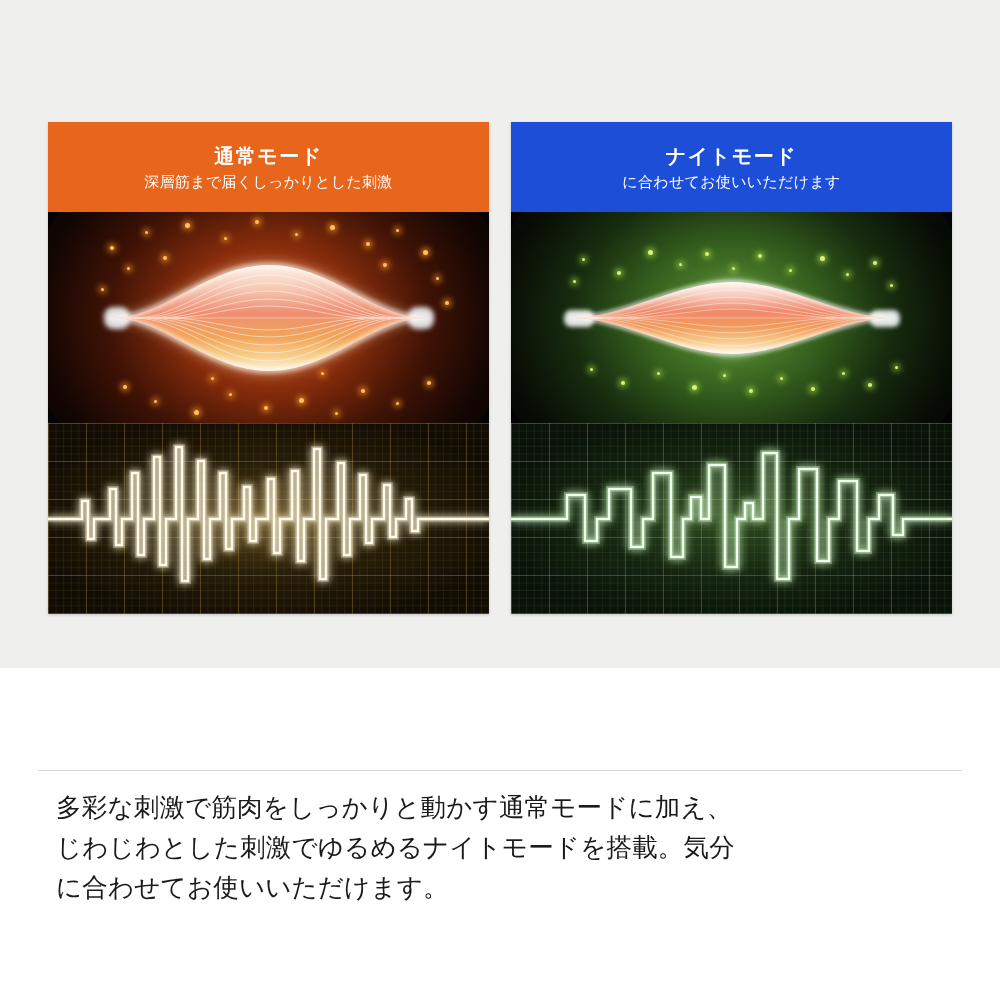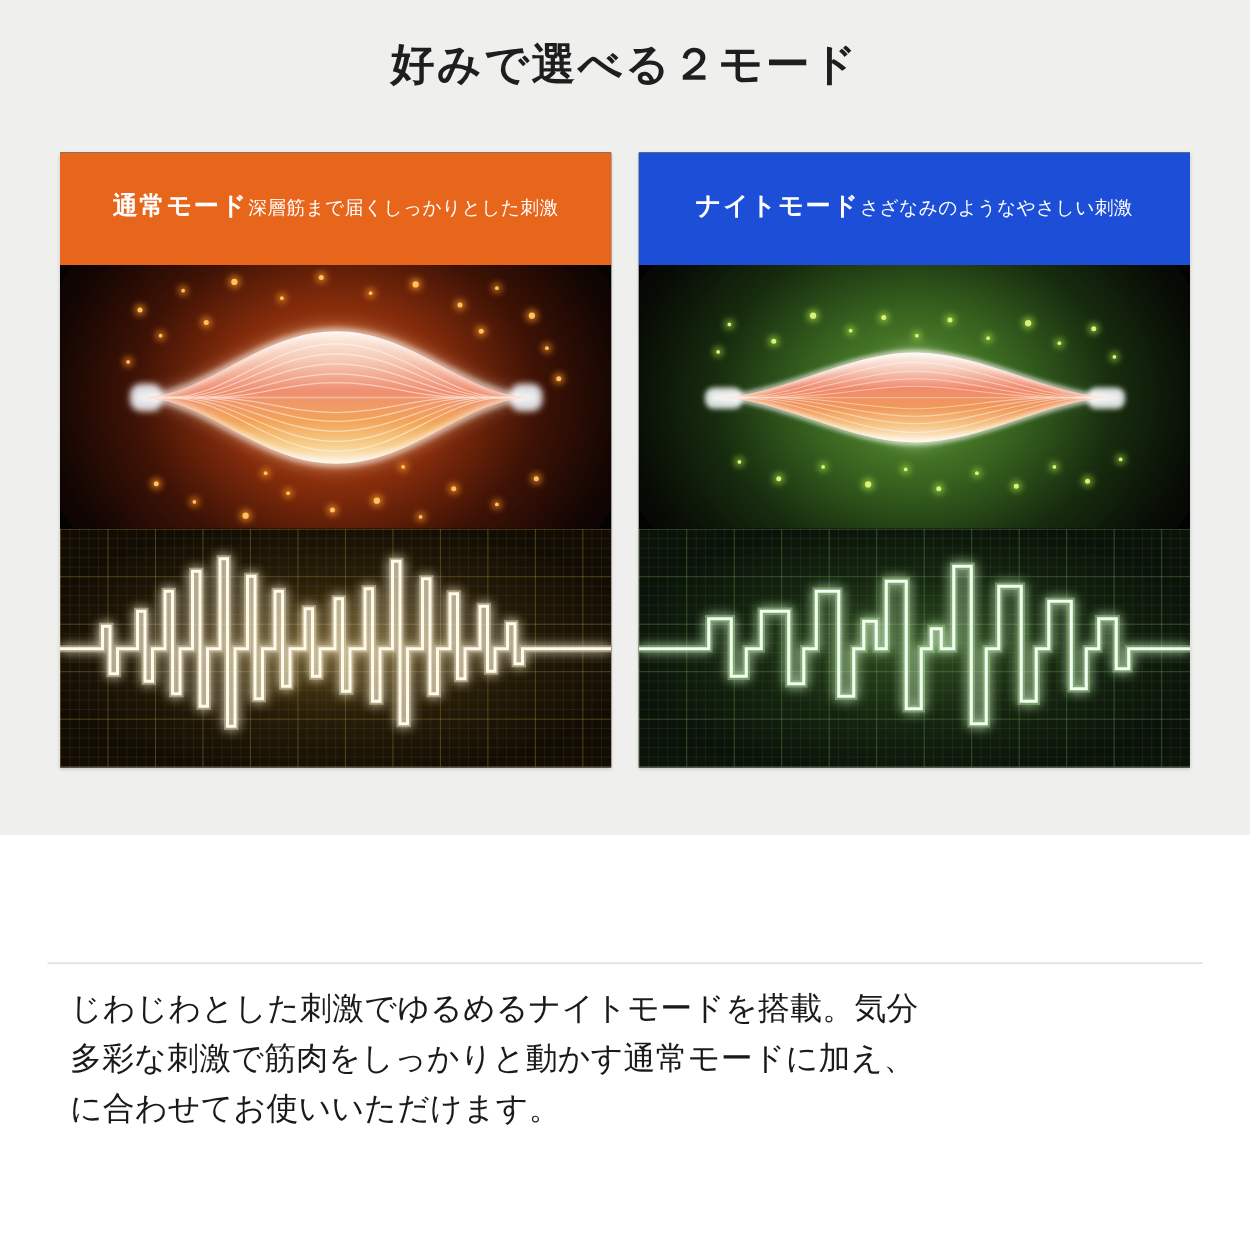--- a/index.html
+++ b/index.html
@@ -47,21 +47,21 @@
     overflow: hidden;
     box-shadow: 0 1px 3px rgba(0,0,0,0.18);
   }
 
   
   .panel-head {
     position: relative;
     height: 90px;
     width: 100%;
     display: flex;
-    flex-direction: row;
+    flex-direction: column;
     align-items: center;
     justify-content: center;
     color: #fff;
     overflow: hidden;
   }
   .panel-head .mode-name {
     font-size: 20px;
     font-weight: bold;
     letter-spacing: 1.5px;
     line-height: 1.2;
@@ -199,21 +199,20 @@
     letter-spacing: 0.2px;
     color: #1a1a1a;
   }
   .lower-body div { white-space: nowrap; }
 </style>
 </head>
 <body>
 
 <div class="hero">
 
-  <div class="hero-title">好みで選べる２モード</div>
 
   <div class="panels">
 
     <div class="panel">
 
       <div class="panel-head head-normal">
         <div class="mode-name">通常モード</div>
         <div class="mode-desc">深層筋まで届くしっかりとした刺激</div>
       </div>
 
@@ -315,21 +314,21 @@
           </g>
         </svg>
       </div>
 
     </div>
 
     <div class="panel">
 
       <div class="panel-head head-night">
         <div class="mode-name">ナイトモード</div>
-        <div class="mode-desc">さざなみのようなやさしい刺激</div>
+        <div class="mode-desc">に合わせてお使いいただけます</div>
       </div>
 
       <div class="fiber-art">
         <div class="glow glow-green"></div>
         <div class="sparkles">
           <div class="sp sp-g" style="left:16%;top:22%;width:3px;height:3px;"></div>
           <div class="sp sp-g" style="left:24%;top:28%;width:4px;height:4px;"></div>
           <div class="sp sp-g" style="left:31%;top:18%;width:5px;height:5px;"></div>
           <div class="sp sp-g" style="left:38%;top:24%;width:3px;height:3px;"></div>
           <div class="sp sp-g" style="left:44%;top:19%;width:4px;height:4px;"></div>
@@ -414,17 +413,17 @@
       </div>
 
     </div>
 
   </div>
 </div>
 
 <div class="lower">
   <div class="rule"></div>
   <div class="lower-body">
+    <div>多彩な刺激で筋肉をしっかりと動かす通常モードに加え、</div>
     <div>じわじわとした刺激でゆるめるナイトモードを搭載。気分</div>
-    <div>多彩な刺激で筋肉をしっかりと動かす通常モードに加え、</div>
     <div>に合わせてお使いいただけます。</div>
   </div>
 </div>
 
 </body></html>

